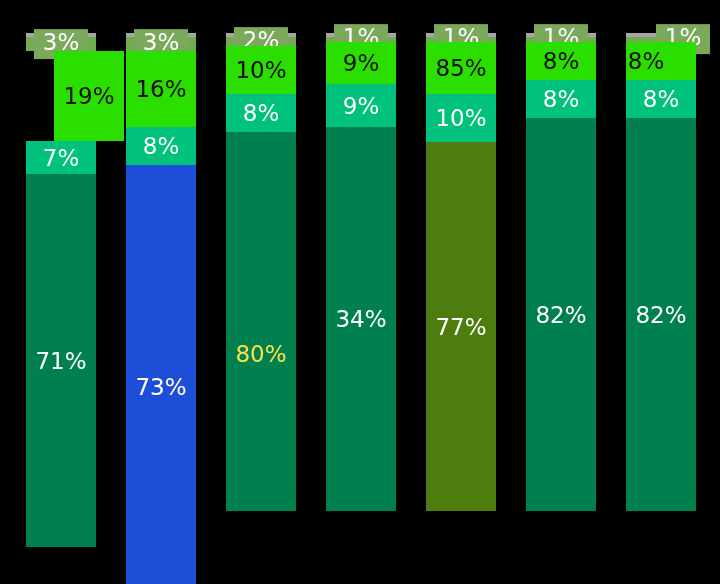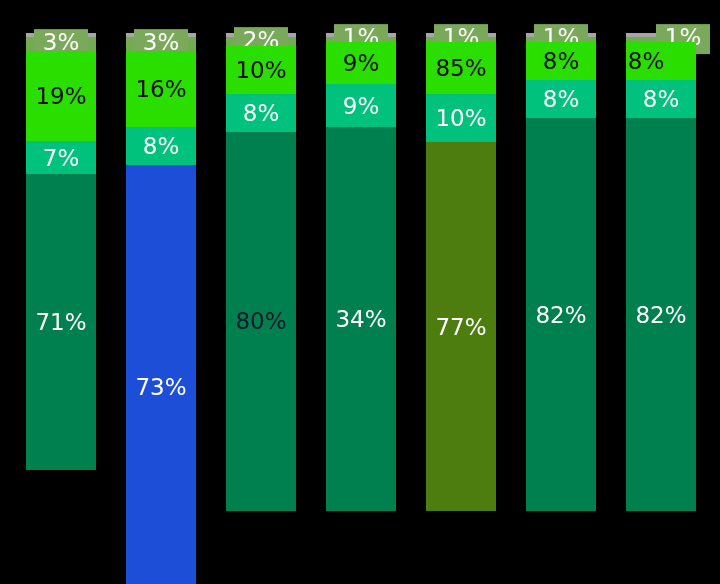--- a/index.html
+++ b/index.html
@@ -84,27 +84,27 @@
 </head>
 <body>
 
 <div id="chart-root">
   <div class="plot-area">
       <div class="bar-column" style="left: 26px; top: 33px; width: 70px; height: 478px;">
         <div class="bar-cap" style="height: 4px; background: rgb(166, 166, 166);"></div>
         <div class="bar-seg" style="height: 14.22px; background: rgb(114, 171, 82);">
           <div class="seg-label callout light"><span class="callout-box" style="background: rgb(122, 169, 92); color: rgb(255, 255, 255);">3%</span></div>
         </div>
-        <div class="bar-seg" style="height: 90.06px; background: rgb(42, 222, 0);">
+        <div class="bar-seg" style="height: 90.06px; background: rgb(42, 222, 0); margin-left: 28px;">
           <div class="seg-label centered dark" style="color: rgb(13, 13, 13);">19%</div>
         </div>
         <div class="bar-seg" style="height: 33.18px; background: rgb(0, 194, 125);">
           <div class="seg-label centered light" style="color: rgb(255, 255, 255);">7%</div>
         </div>
-        <div class="bar-seg" style="height: 296px; background: rgb(0, 128, 79);">
+        <div class="bar-seg" style="height: 373px; background: rgb(0, 128, 79);">
           <div class="seg-label centered light" style="color: rgb(255, 255, 255);">71%</div>
         </div>
       </div>
       <div class="bar-column" style="left: 126px; top: 33px; width: 70px; height: 478px;">
         <div class="bar-cap" style="height: 4px; background: rgb(166, 166, 166);"></div>
         <div class="bar-seg" style="height: 14.22px; background: rgb(114, 171, 82);">
           <div class="seg-label callout light"><span class="callout-box" style="background: rgb(122, 169, 92); color: rgb(255, 255, 255);">3%</span></div>
         </div>
         <div class="bar-seg" style="height: 75.84px; background: rgb(42, 222, 0);">
           <div class="seg-label centered dark" style="color: rgb(13, 13, 13);">16%</div>
@@ -121,21 +121,21 @@
         <div class="bar-seg" style="height: 9.48px; background: rgb(114, 171, 82);">
           <div class="seg-label callout light"><span class="callout-box" style="background: rgb(122, 169, 92); color: rgb(255, 255, 255);">2%</span></div>
         </div>
         <div class="bar-seg" style="height: 47.4px; background: rgb(42, 222, 0);">
           <div class="seg-label centered dark" style="color: rgb(13, 13, 13);">10%</div>
         </div>
         <div class="bar-seg" style="height: 37.92px; background: rgb(0, 194, 125);">
           <div class="seg-label centered light" style="color: rgb(255, 255, 255);">8%</div>
         </div>
         <div class="bar-seg" style="height: 379.2px; background: rgb(0, 128, 79);">
-          <div class="seg-label centered light" style="color: #0f172a;">80%</div>
+          <div class="seg-label centered light" style="color: #fde047; margin-top: 33px;">80%</div>
         </div>
       </div>
       <div class="bar-column" style="left: 326px; top: 33px; width: 70px; height: 478px;">
         <div class="bar-cap" style="height: 4px; background: rgb(166, 166, 166);"></div>
         <div class="bar-seg" style="height: 4.74px; background: rgb(114, 171, 82);">
           <div class="seg-label callout light"><span class="callout-box" style="background: rgb(122, 169, 92); color: rgb(255, 255, 255);">1%</span></div>
         </div>
         <div class="bar-seg" style="height: 42.66px; background: rgb(42, 222, 0);">
           <div class="seg-label centered dark" style="color: rgb(13, 13, 13);">9%</div>
         </div>

